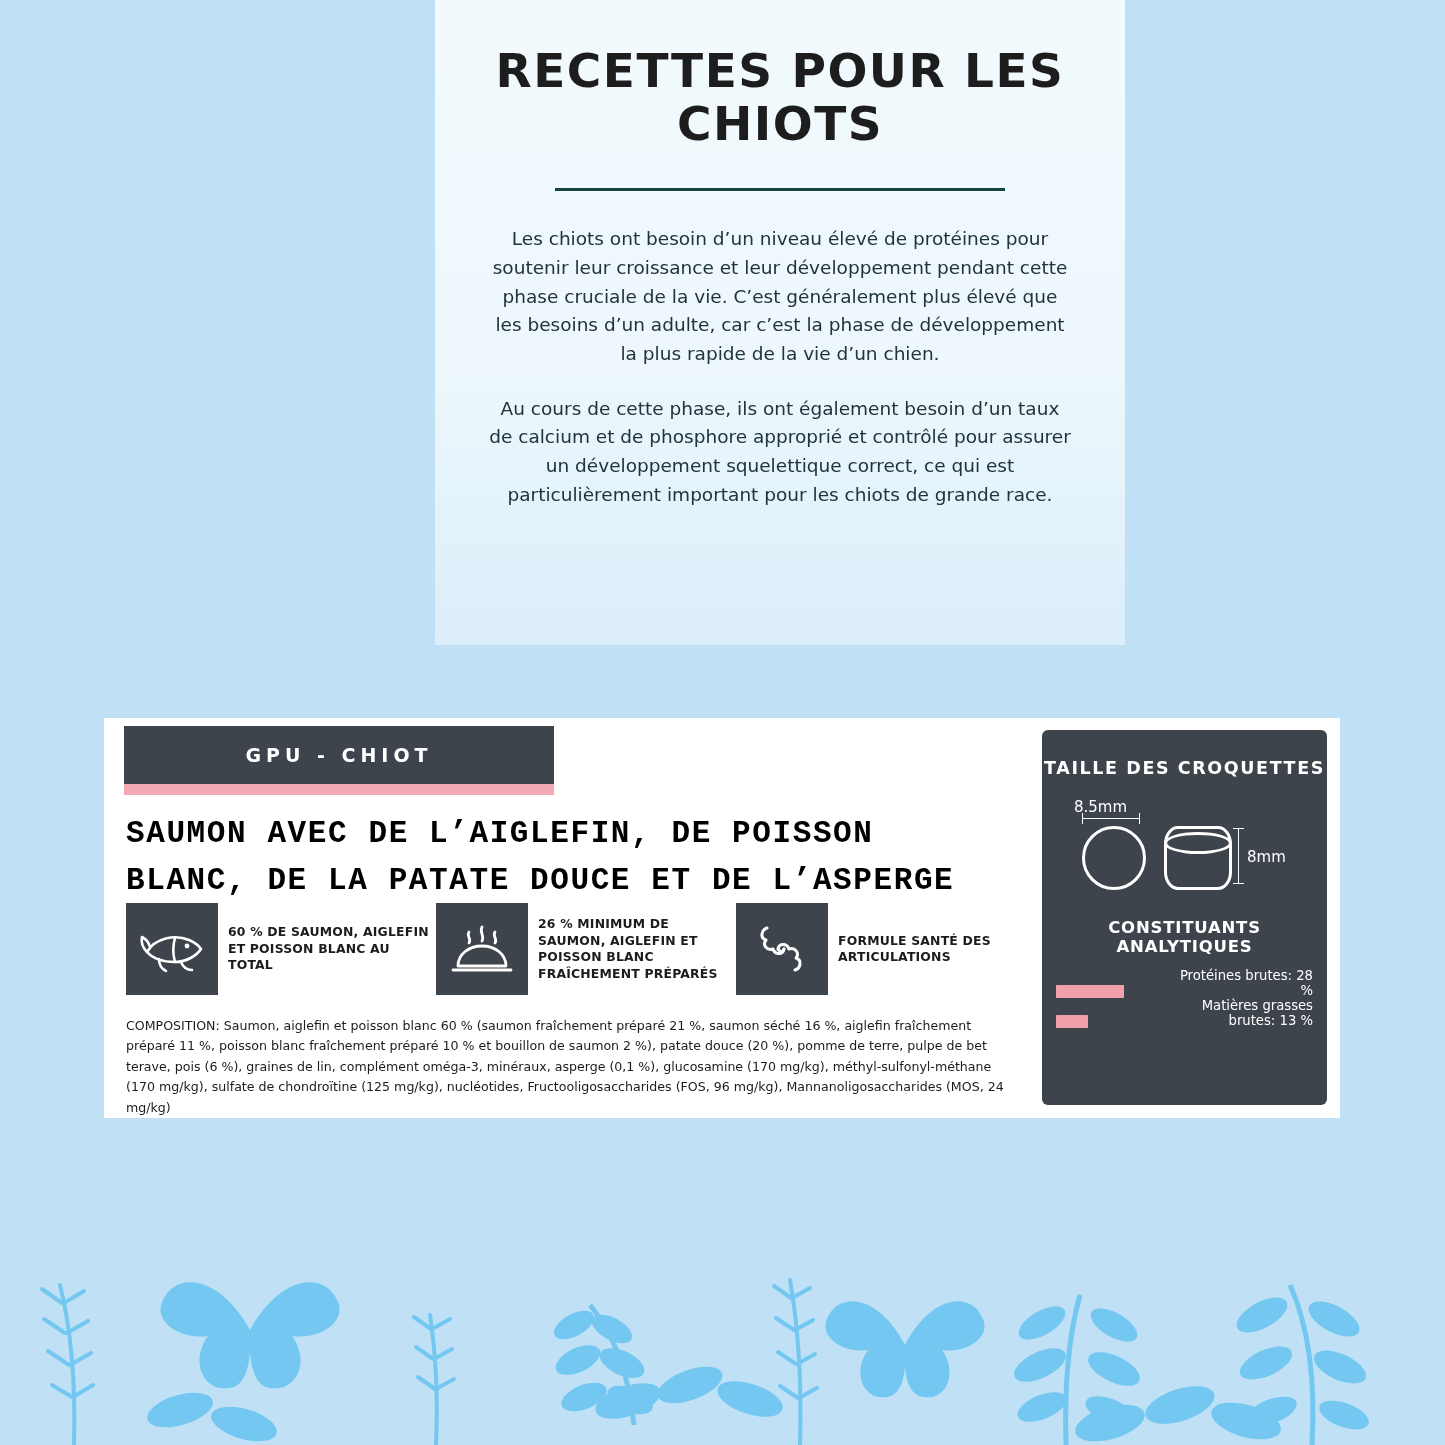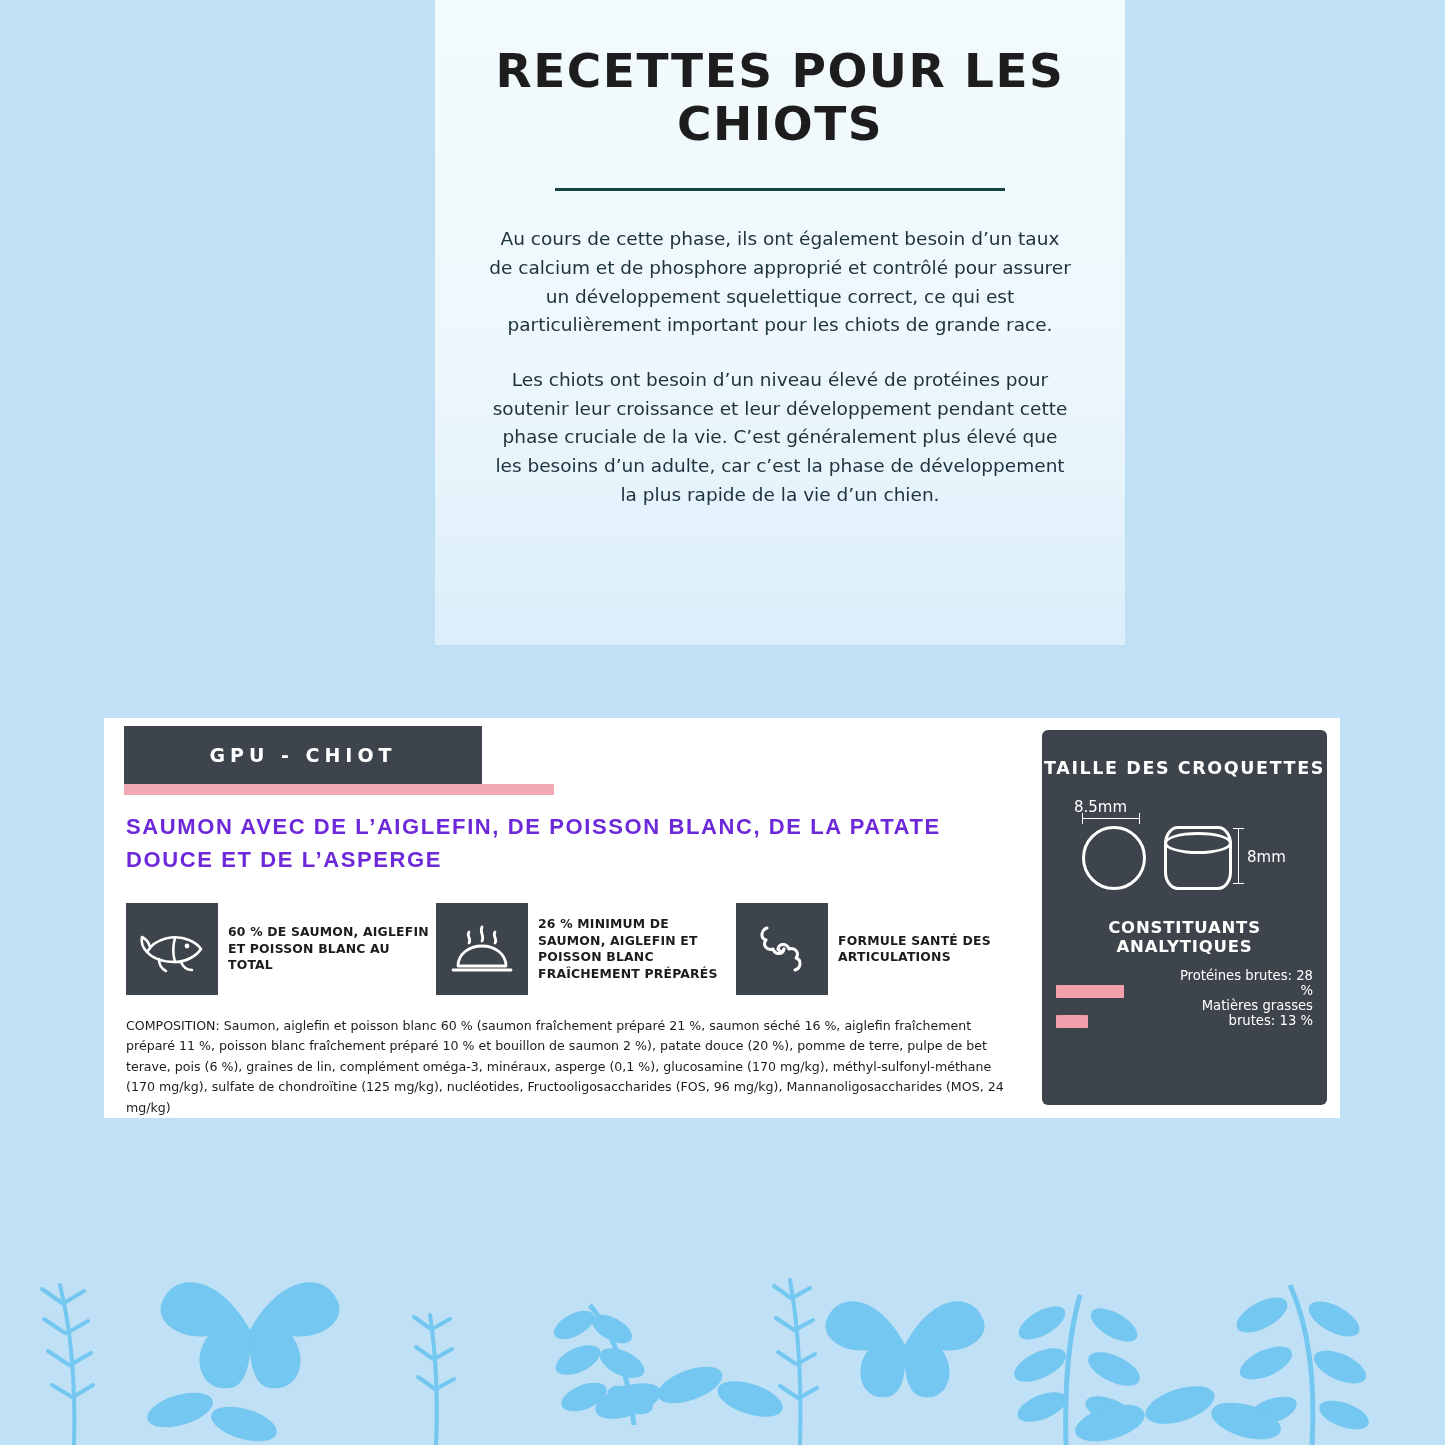--- a/index.html
+++ b/index.html
@@ -70,21 +70,21 @@
     top: 718px;
     width: 1236px;
     height: 400px;
     background: #ffffff;
   }
 
   .sku-tab {
     position: absolute;
     left: 20px;
     top: 8px;
-    width: 358px;
+    width: 430px;
     height: 58px;
     background: #3e444b;
     color: #ffffff;
     font-family: "DejaVu Sans", sans-serif;
     font-size: 19px;
     font-weight: bold;
     letter-spacing: 5px;
     display: flex;
     align-items: center;
     justify-content: center;
@@ -96,23 +96,23 @@
     width: 430px;
     height: 11px;
     background: #f2a9b4;
   }
 
   .product-name {
     position: absolute;
     left: 22px;
     top: 92px;
     width: 880px;
-    color: #6d28d9;
-    font-family: Liberation Sans, sans-serif;
-    font-size: 22px;
+    color: #000000;
+    font-family: Liberation Mono, monospace;
+    font-size: 31px;
     font-weight: bold;
     letter-spacing: 1.6px;
     line-height: 1.52;
     text-transform: uppercase;
   }
 
   
   .features {
     position: absolute;
     left: 22px;
@@ -296,22 +296,22 @@
     color: #ffffff;
   }
 </style>
 </head>
 <body>
 
 <div class="intro-card">
   <h1 class="intro-title">RECETTES POUR LES CHIOTS</h1>
   <div class="intro-rule"></div>
   <div class="intro-body">
+    <p>Les chiots ont besoin d’un niveau élevé de protéines pour soutenir leur croissance et leur développement pendant cette phase cruciale de la vie. C’est généralement plus élevé que les besoins d’un adulte, car c’est la phase de développement la plus rapide de la vie d’un chien.</p>
     <p>Au cours de cette phase, ils ont également besoin d’un taux de calcium et de phosphore approprié et contrôlé pour assurer un développement squelettique correct, ce qui est particulièrement important pour les chiots de grande race.</p>
-    <p>Les chiots ont besoin d’un niveau élevé de protéines pour soutenir leur croissance et leur développement pendant cette phase cruciale de la vie. C’est généralement plus élevé que les besoins d’un adulte, car c’est la phase de développement la plus rapide de la vie d’un chien.</p>
   </div>
 </div>
 
 <div class="label-panel">
 
   <div class="sku-tab">GPU - CHIOT</div>
   <div class="sku-underline"></div>
 
   <div class="product-name">SAUMON AVEC DE L’AIGLEFIN, DE POISSON BLANC, DE LA PATATE DOUCE ET DE L’ASPERGE</div>
 

